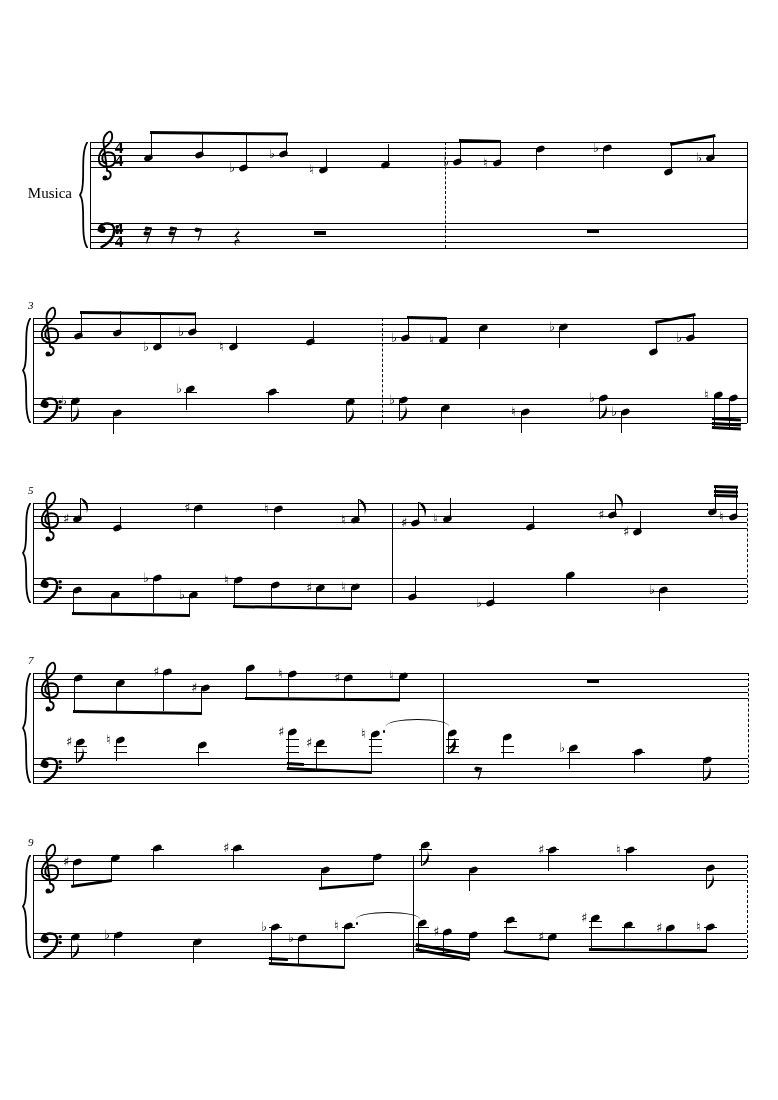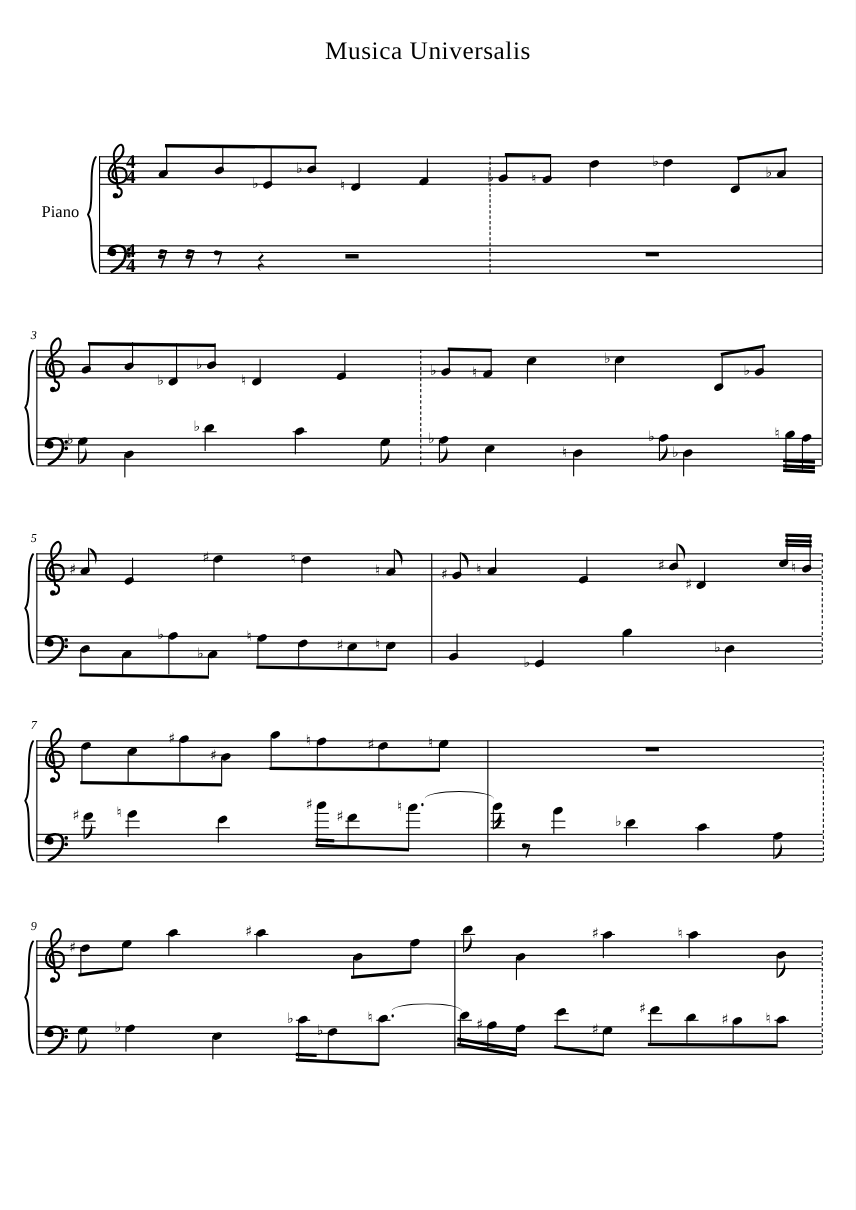--- a/index.html
+++ b/index.html
@@ -23,22 +23,21 @@
   #score .mnum{font-style:italic;font-size:11px;font-family:"Liberation Serif",serif;}
   #score .ts{font-weight:bold;font-size:17.5px;line-height:12.6px;width:18px;text-align:center;
              font-family:"Liberation Serif",serif;}
   #score .clef svg,#score .flag svg,#score .rest svg,#score .bracewrap svg{display:block;}
   #score .flip svg{transform:scaleY(-1);}
 </style>
 </head>
 <body>
 
 <div class="page">
-  <h1 class="title">Musica Universalis</h1>
-  <div class="instr">Piano</div>
+  <div class="instr">Musica</div>
   <div id="score">
       <div class="sline" style="left: 90px; top: 142px; width: 658px;"></div>
       <div class="sline" style="left: 90px; top: 148.25px; width: 658px;"></div>
       <div class="sline" style="left: 90px; top: 154.5px; width: 658px;"></div>
       <div class="sline" style="left: 90px; top: 160.75px; width: 658px;"></div>
       <div class="sline" style="left: 90px; top: 167px; width: 658px;"></div>
       <div class="sline" style="left: 90px; top: 223px; width: 658px;"></div>
       <div class="sline" style="left: 90px; top: 229.25px; width: 658px;"></div>
       <div class="sline" style="left: 90px; top: 235.5px; width: 658px;"></div>
       <div class="sline" style="left: 90px; top: 241.75px; width: 658px;"></div>

